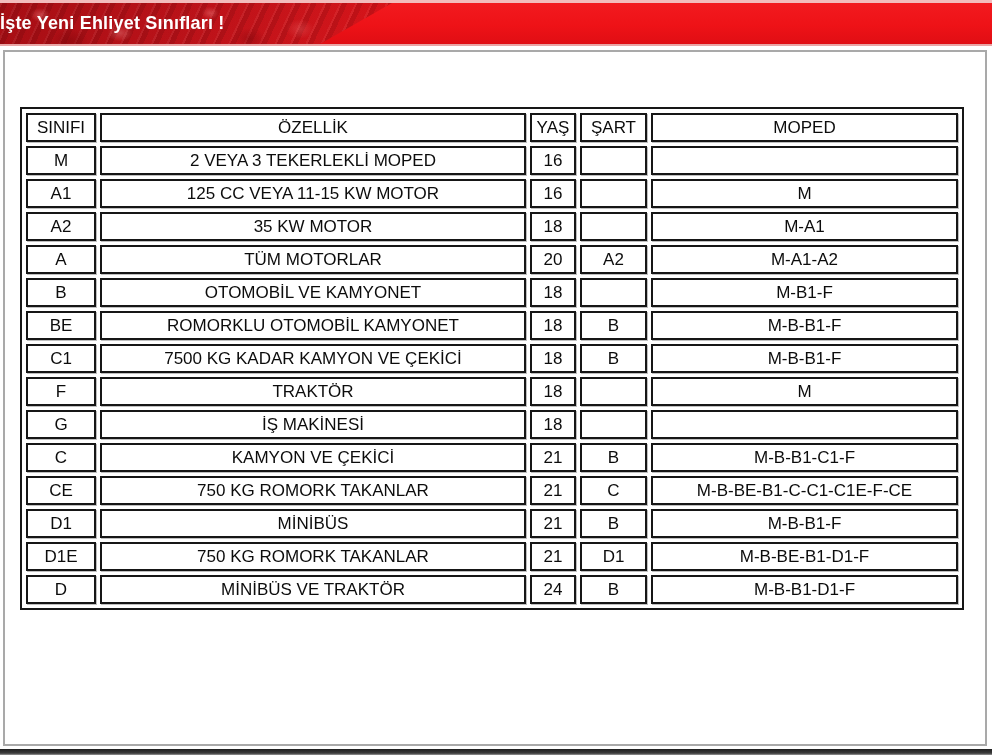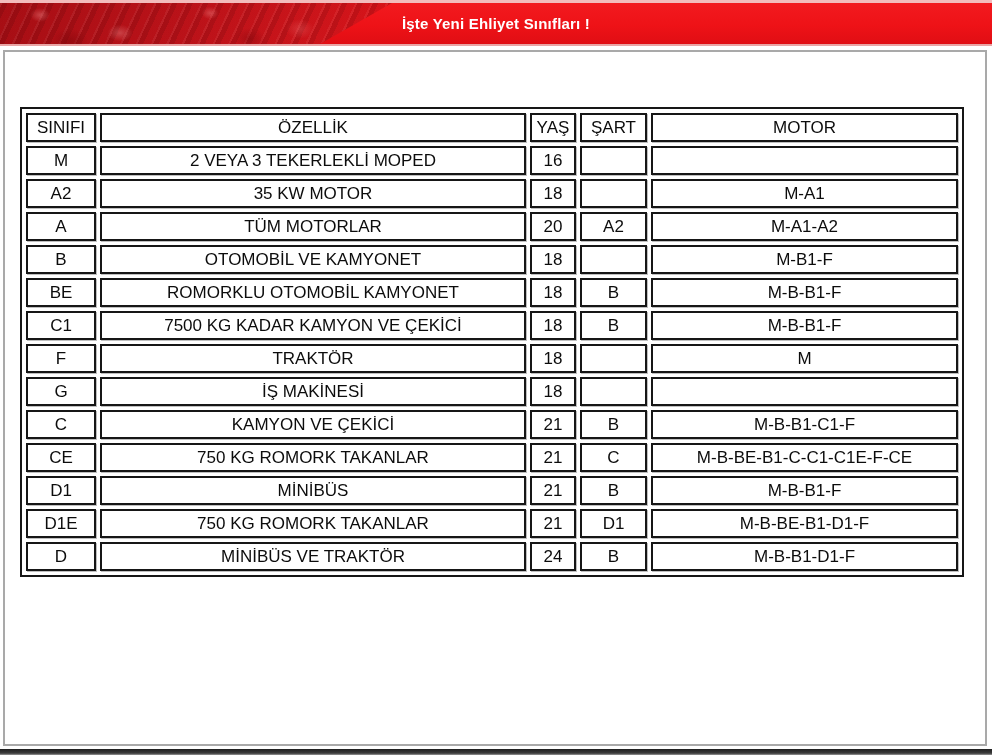--- a/index.html
+++ b/index.html
@@ -47,23 +47,22 @@
         rgba(255,255,255,0.06) 0 2px,
         rgba(90,4,8,0.18) 2px 7px,
         rgba(190,16,22,0.10) 7px 14px),
       linear-gradient(100deg, #a40e14 0%, #b91219 45%, #ce151b 80%, #dd1318 100%);
   }
   .banner-title {
     position: absolute;
     top: 0; left: 0; right: 0;
     height: 41px;
     line-height: 41px;
-    text-align: center;
     color: #ffffff;
-    font-size: 15px;
+    font-size: 18px;
     font-weight: bold;
     letter-spacing: 0.2px;
     z-index: 2;
   }
 
   
   .content {
     position: absolute;
     top: 50px;
     left: 3px;
@@ -133,30 +132,37 @@
         <col class="c-yas">
         <col class="c-sart">
         <col class="c-kapsam">
       </colgroup>
       <thead>
         <tr>
             <th>SINIFI</th>
             <th>ÖZELLİK</th>
             <th>YAŞ</th>
             <th>ŞART</th>
-            <th>MOTOR</th>
+            <th>MOPED</th>
           </tr>
       </thead>
       <tbody>
           <tr>
             <td>M</td>
             <td>2 VEYA 3 TEKERLEKLİ MOPED</td>
             <td>16</td>
             <td></td>
             <td></td>
+          </tr>
+          <tr>
+            <td>A1</td>
+            <td>125 CC VEYA 11-15 KW MOTOR</td>
+            <td>16</td>
+            <td></td>
+            <td>M</td>
           </tr>
           <tr>
             <td>A2</td>
             <td>35 KW MOTOR</td>
             <td>18</td>
             <td></td>
             <td>M-A1</td>
           </tr>
           <tr>
             <td>A</td>

